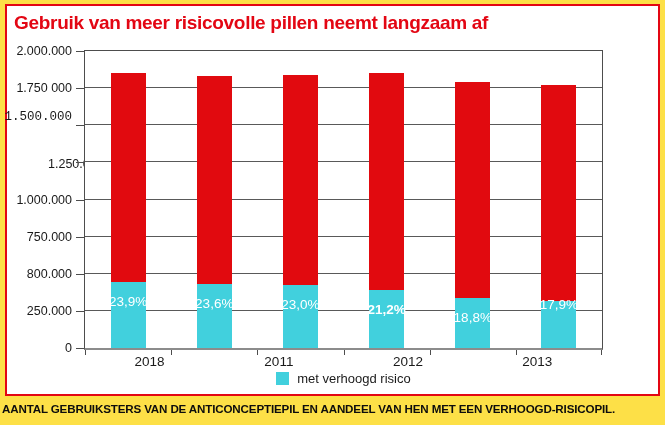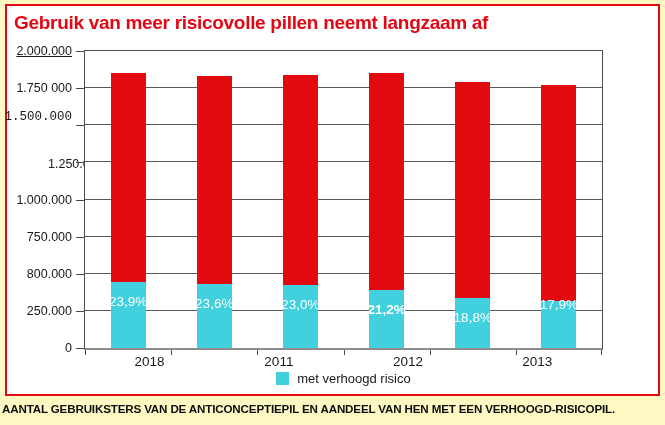--- a/index.html
+++ b/index.html
@@ -1,16 +1,16 @@
 <!DOCTYPE html>
 <html><head>
 <meta charset="utf-8">
 <style>
   html,body{margin:0;padding:0;background:#fff;}
-  .page{position:relative;width:665px;height:425px;background:#fef9c3;overflow:hidden;
+  .page{position:relative;width:665px;height:425px;background:#fde047;overflow:hidden;
         font-family:"Liberation Sans",sans-serif;}
   .frame{position:absolute;left:5px;top:4px;width:651px;height:388px;
          border:2px solid #e30613;background:#fff;}
   .chart-title{position:absolute;left:14px;top:12px;margin:0;font-size:19px;font-weight:bold;
          color:#e30613;letter-spacing:-0.3px;white-space:nowrap;}
   .plot{position:absolute;left:84px;top:50px;width:517px;height:297px;
         border:1px solid #4d4d4d;border-bottom:2px solid #8c8c8c;background:#fff;}
   .gridline{position:absolute;left:0;width:517px;height:1px;background:#595959;}
   .bar-seg{position:absolute;}
   .pct{position:absolute;color:#ffffff;font-size:13.5px;text-align:center;white-space:nowrap;}
@@ -46,21 +46,21 @@
       <div class="ylabel" style="top: 178.625px;">750.000</div>
       <div class="ytick" style="top: 185.625px;"></div>
       <div class="ylabel" style="top: 141.5px;">1.000.000</div>
       <div class="ytick" style="top: 148.5px;"></div>
       <div class="ylabel" style="top: 106px; padding-left: 48px;">1.250.000</div>
       <div class="ytick" style="top: 111.375px;"></div>
       <div class="ylabel" style="top: 59px; font-family: Liberation Mono, monospace;">1.500.000</div>
       <div class="ytick" style="top: 74.25px;"></div>
       <div class="ylabel" style="top: 30.125px;">1.750 000</div>
       <div class="ytick" style="top: 37.125px;"></div>
-      <div class="ylabel" style="top: -7px; text-decoration: underline;">2.000.000</div>
+      <div class="ylabel" style="top: -7px;">2.000.000</div>
       <div class="ytick" style="top: 0px;"></div>
     </div>
 
   <div class="plot" id="plot">
       <div class="gridline" style="bottom: 37.125px;"></div>
       <div class="gridline" style="bottom: 74.25px;"></div>
       <div class="gridline" style="bottom: 111.375px;"></div>
       <div class="gridline" style="bottom: 148.5px;"></div>
       <div class="gridline" style="bottom: 185.625px;"></div>
       <div class="gridline" style="bottom: 222.75px;"></div>

